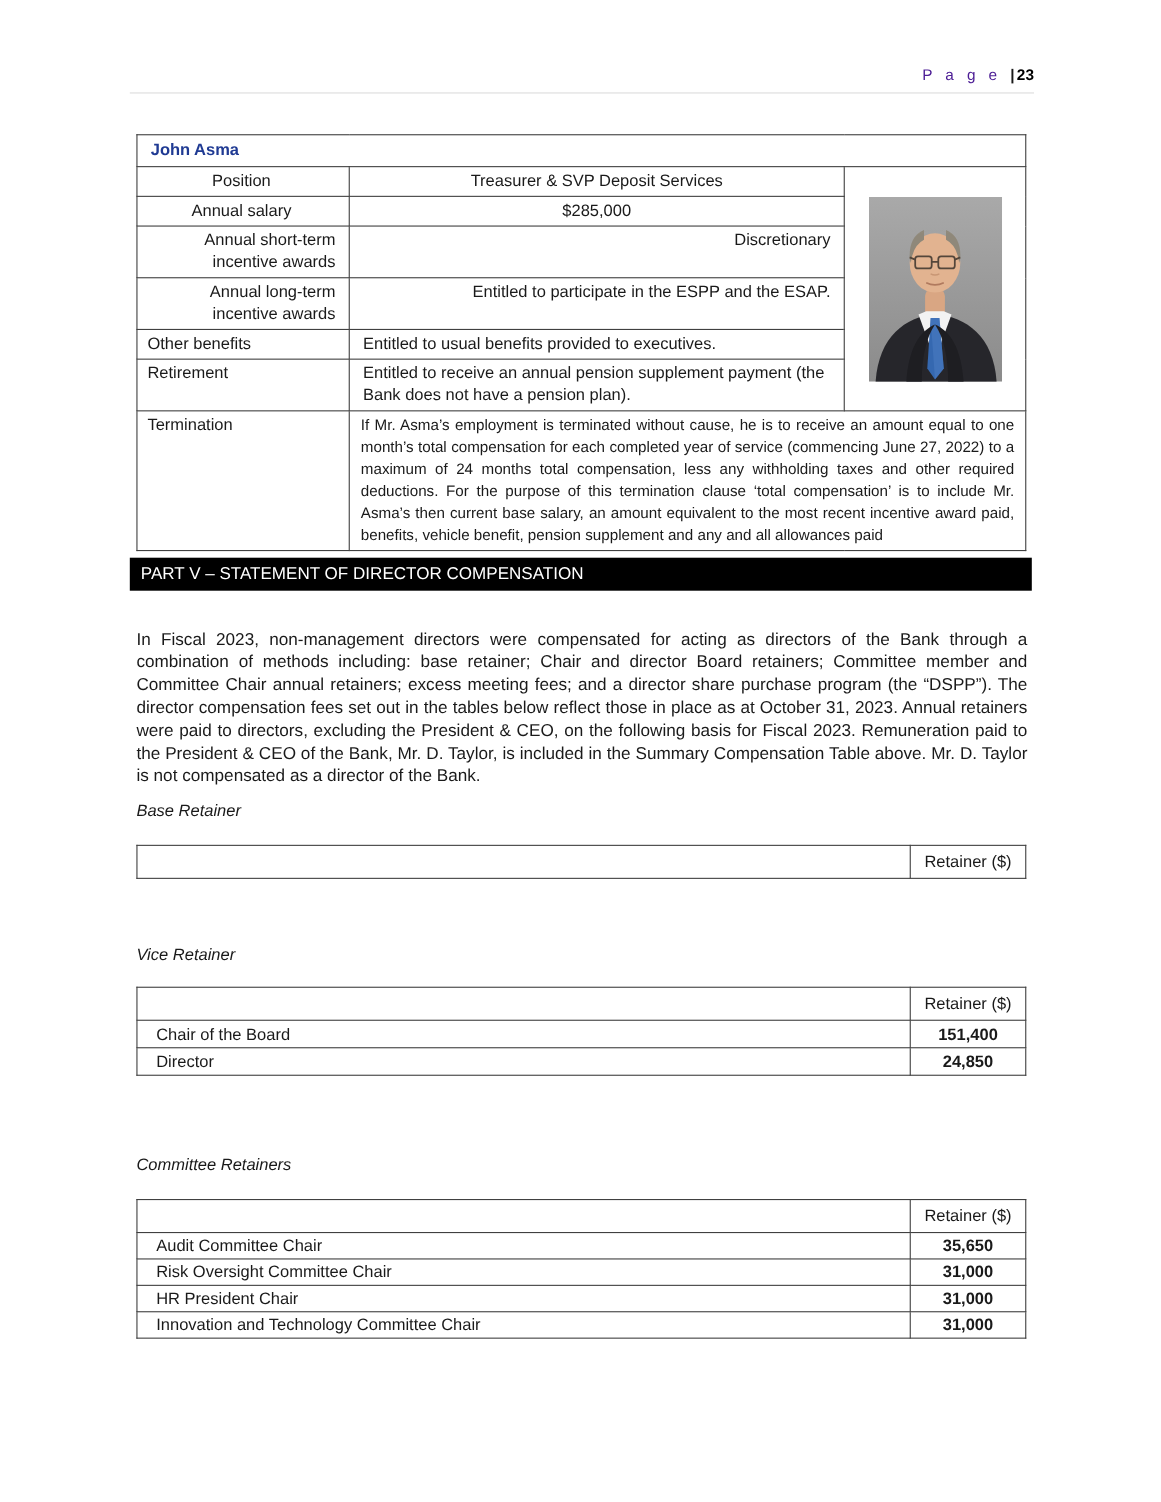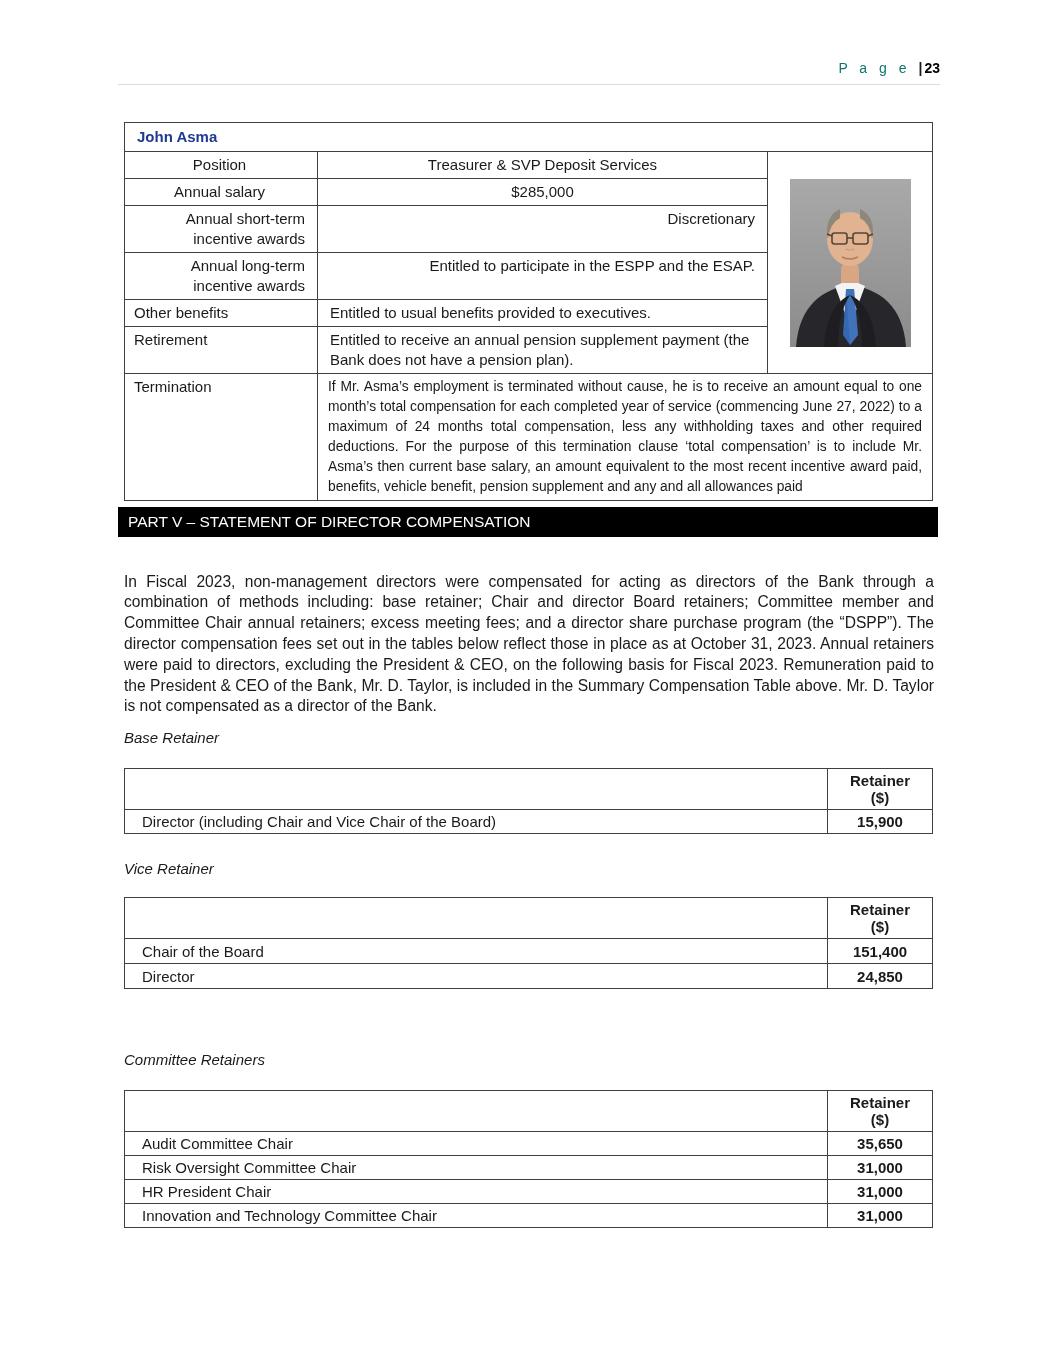--- a/index.html
+++ b/index.html
@@ -2,21 +2,21 @@
 <html><head>
 <meta charset="utf-8">
 <style>
   html,body { margin:0; padding:0; }
   body {
     width:1055px; height:1365px; background:#ffffff; position:relative;
     font-family:"Liberation Sans", sans-serif; color:#1a1a1a;
   }
   
   .page-header { position:absolute; top:60px; right:115px; font-size:14px; }
-  .pg-label { color:#0f766e; letter-spacing:4px; }
+  .pg-label { color:#4c1d95; letter-spacing:4px; }
   .pg-sep { color:#1a1a1a; font-weight:bold; margin:0 2px 0 8px; }
   .pg-num { color:#000; font-weight:bold; }
   .header-rule { position:absolute; top:84px; left:118px; width:822px; height:1px; background:#dcdcdc; }
 
   
   table { border-collapse:collapse; table-layout:fixed; }
   td, th { border:1px solid #404040; font-size:15px; vertical-align:top; padding:3px 12px; overflow:hidden; }
 
   
   .profile-table { position:absolute; left:124px; top:122px; width:808px; }
@@ -47,21 +47,21 @@
   .subheading { position:absolute; left:124px; font-style:italic; font-size:15px; }
   .h-base { top:729px; }
   .h-board { top:860px; }
   .h-comm { top:1051px; }
 
   
   .rt { position:absolute; left:124px; width:808px; }
   .t-base { top:768px; }
   .t-board { top:897px; }
   .t-comm { top:1090px; }
-  .rt th { font-weight:bold; text-align:center; vertical-align:middle; }
+  .rt th { font-weight:normal; text-align:center; vertical-align:middle; }
   .rt .hrow { height:30px; }
   .rt .lbl { padding-left:17px; vertical-align:middle; }
   .rt .val { text-align:center; font-weight:bold; vertical-align:middle; }
   .rt .rowA { height:23px; }   
   .rt .rowB { height:25px; }   
   .rt .rowC { height:18px; }   
 </style>
 </head>
 <body>
 
@@ -152,24 +152,20 @@
 <table class="rt t-base">
   <colgroup>
       <col style="width:703px">
       <col style="width:105px">
     </colgroup>
   <tbody>
       <tr class="hrow">
     <th></th>
     <th>Retainer ($)</th>
   </tr>
-  <tr class="rowA">
-    <td class="lbl">Director (including Chair and Vice Chair of the Board)</td>
-    <td class="val">15,900</td>
-  </tr>
 </tbody>
   </table>
 
 <div class="subheading h-board">Vice Retainer</div>
 <table class="rt t-board">
   <colgroup>
       <col style="width:703px">
       <col style="width:105px">
     </colgroup>
   <tbody>

